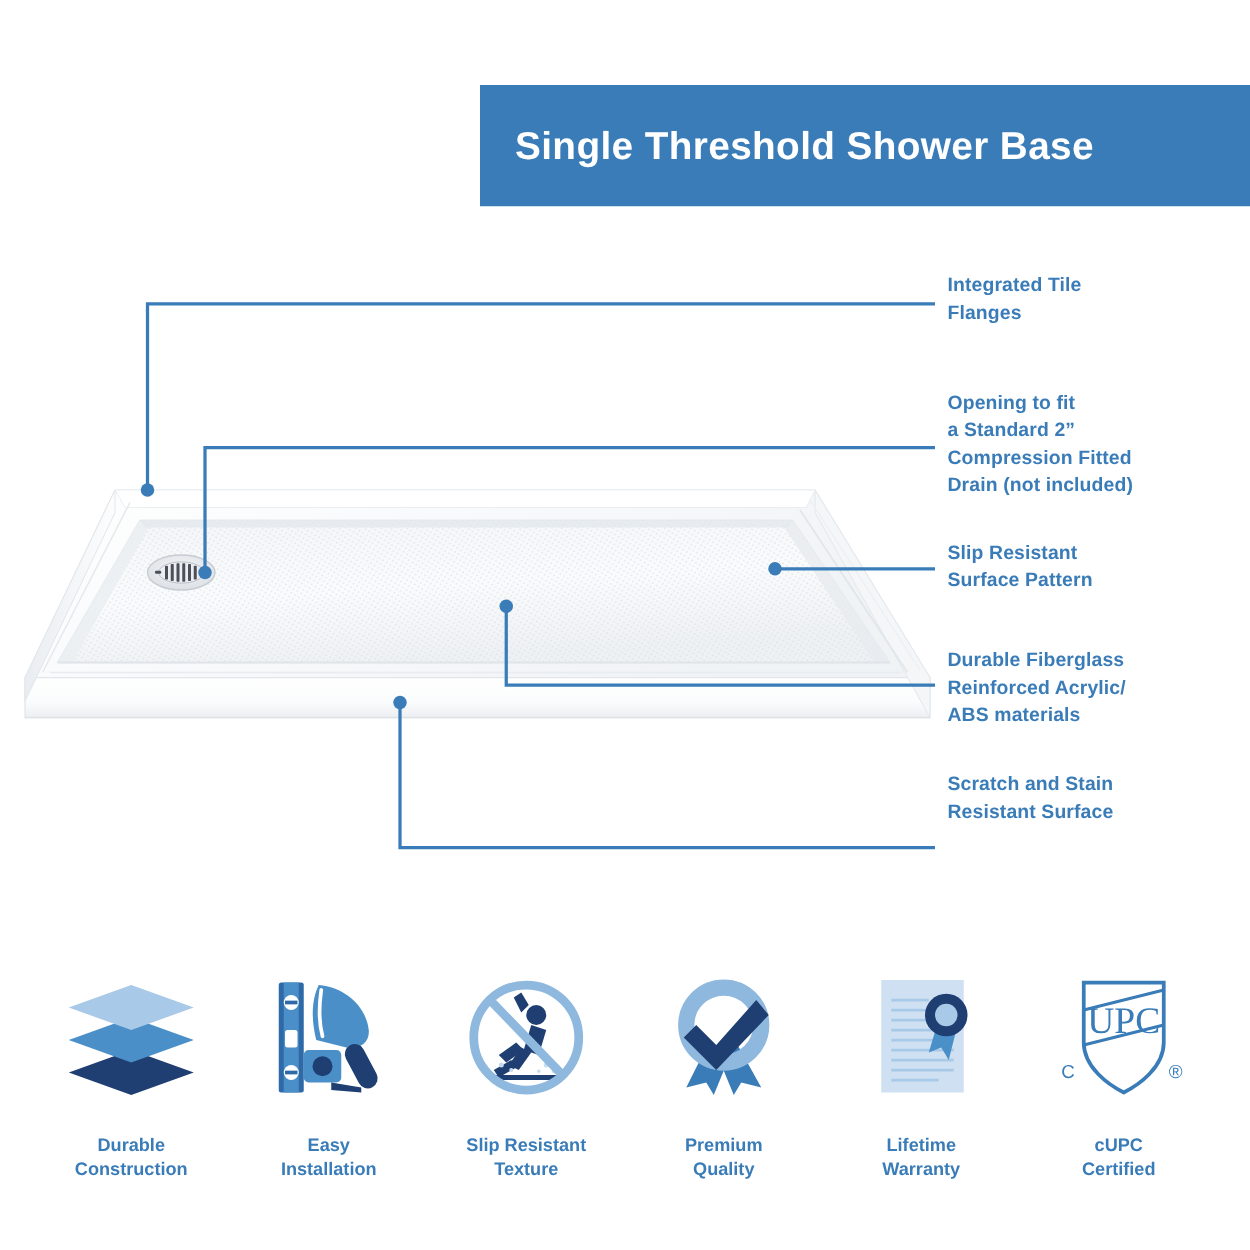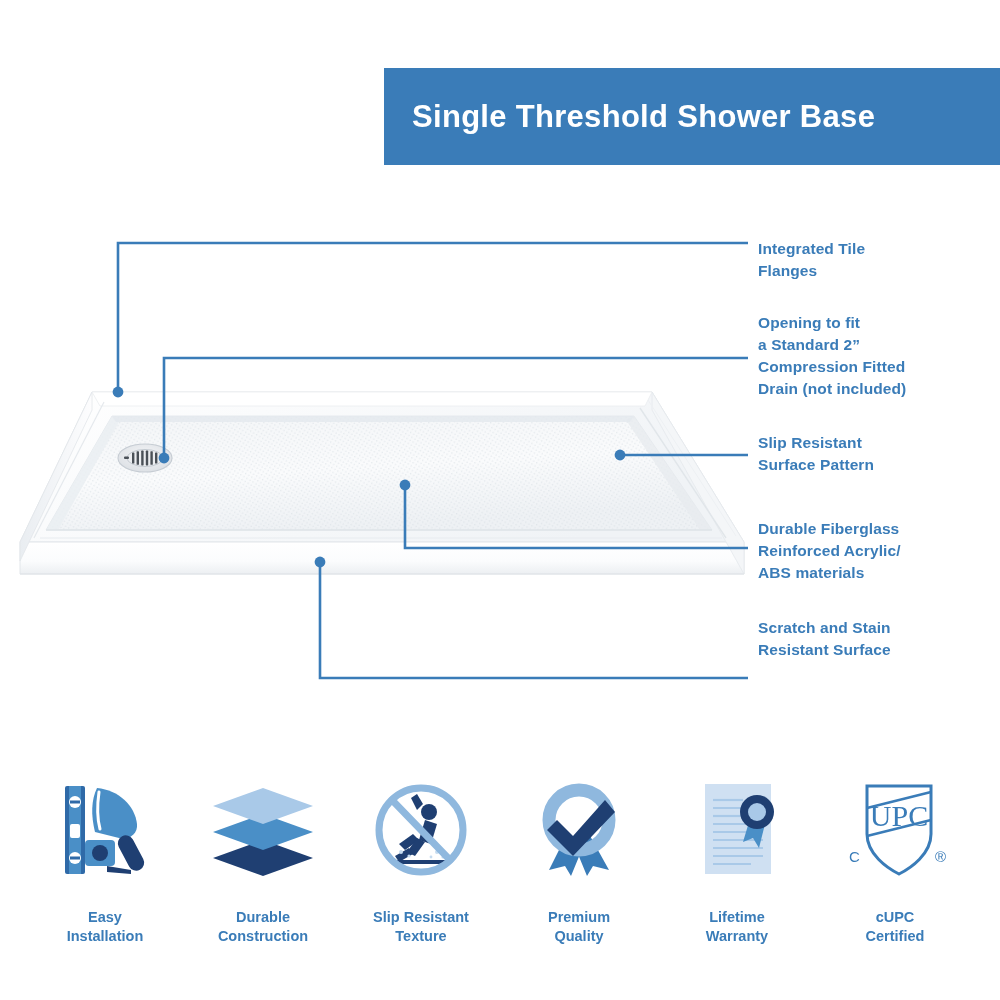--- a/index.html
+++ b/index.html
@@ -58,21 +58,21 @@
     position: absolute;
     color: #3a7cb8;
     font-size: 15.5px;
     font-weight: bold;
     line-height: 1.42;
     letter-spacing: 0.1px;
     width: 240px;
   }
   .callout-line { display: block; white-space: nowrap; }
 
-  #callout-0 { left: 758px; top: 238px; }
+  #callout-0 { left: 758px; top: 218px; }
   #callout-1 { left: 758px; top: 312px; }
   #callout-2 { left: 758px; top: 432px; }
   #callout-3 { left: 758px; top: 518px; }
   #callout-4 { left: 758px; top: 617px; }
 
   
   #leaders {
     position: absolute;
     left: 0;
     top: 0;
@@ -251,20 +251,34 @@
   <div class="callout" id="callout-4">
     <span class="callout-line">Scratch and Stain</span>
     <span class="callout-line">Resistant Surface</span>
   </div>
 
   <div class="features">
 
     <div class="feature">
       <div class="feature-icon">
         <svg width="112" height="104" viewBox="0 0 112 104">
+          <polygon points="56,62 106,80 56,98 6,80" fill="#1f3f72"></polygon>
+          <polygon points="56,36 106,54 56,72 6,54" fill="#4a8fc7"></polygon>
+          <polygon points="56,10 106,28 56,46 6,28" fill="#a9c9e8"></polygon>
+        </svg>
+      </div>
+      <div class="feature-label">
+        <span>Durable</span>
+        <span>Construction</span>
+      </div>
+    </div>
+
+    <div class="feature">
+      <div class="feature-icon">
+        <svg width="112" height="104" viewBox="0 0 112 104">
 
           <rect x="16" y="8" width="20" height="88" rx="2" fill="#2f6aa8"></rect>
           <rect x="20" y="8" width="12" height="88" fill="#4a8fc7"></rect>
           <circle cx="26" cy="24" r="6" fill="#ffffff"></circle>
           <rect x="21" y="22.5" width="10" height="3" fill="#2f6aa8"></rect>
           <rect x="21" y="46" width="10" height="14" rx="2" fill="#ffffff"></rect>
           <circle cx="26" cy="80" r="6" fill="#ffffff"></circle>
           <rect x="21" y="78.5" width="10" height="3" fill="#2f6aa8"></rect>
 
           <path d="M48 10 C70 12 86 28 88 46 C89 56 80 62 70 60 L46 54 C42 38 42 22 48 10 Z" fill="#4a8fc7"></path>
@@ -274,34 +288,20 @@
 
           <rect x="36" y="62" width="30" height="26" rx="4" fill="#4a8fc7"></rect>
           <circle cx="51" cy="75" r="8" fill="#1f3f72"></circle>
 
           <path d="M58 88 L82 92 L82 96 L58 94 Z" fill="#1f3f72"></path>
         </svg>
       </div>
       <div class="feature-label">
         <span>Easy</span>
         <span>Installation</span>
-      </div>
-    </div>
-
-    <div class="feature">
-      <div class="feature-icon">
-        <svg width="112" height="104" viewBox="0 0 112 104">
-          <polygon points="56,62 106,80 56,98 6,80" fill="#1f3f72"></polygon>
-          <polygon points="56,36 106,54 56,72 6,54" fill="#4a8fc7"></polygon>
-          <polygon points="56,10 106,28 56,46 6,28" fill="#a9c9e8"></polygon>
-        </svg>
-      </div>
-      <div class="feature-label">
-        <span>Durable</span>
-        <span>Construction</span>
       </div>
     </div>
 
     <div class="feature">
       <div class="feature-icon">
         <svg width="112" height="104" viewBox="0 0 112 104">
 
           <g fill="#1f3f72">
             <circle cx="64" cy="34" r="8"></circle>
             <path d="M60 42 L72 46 L66 66 L54 62 Z"></path>

